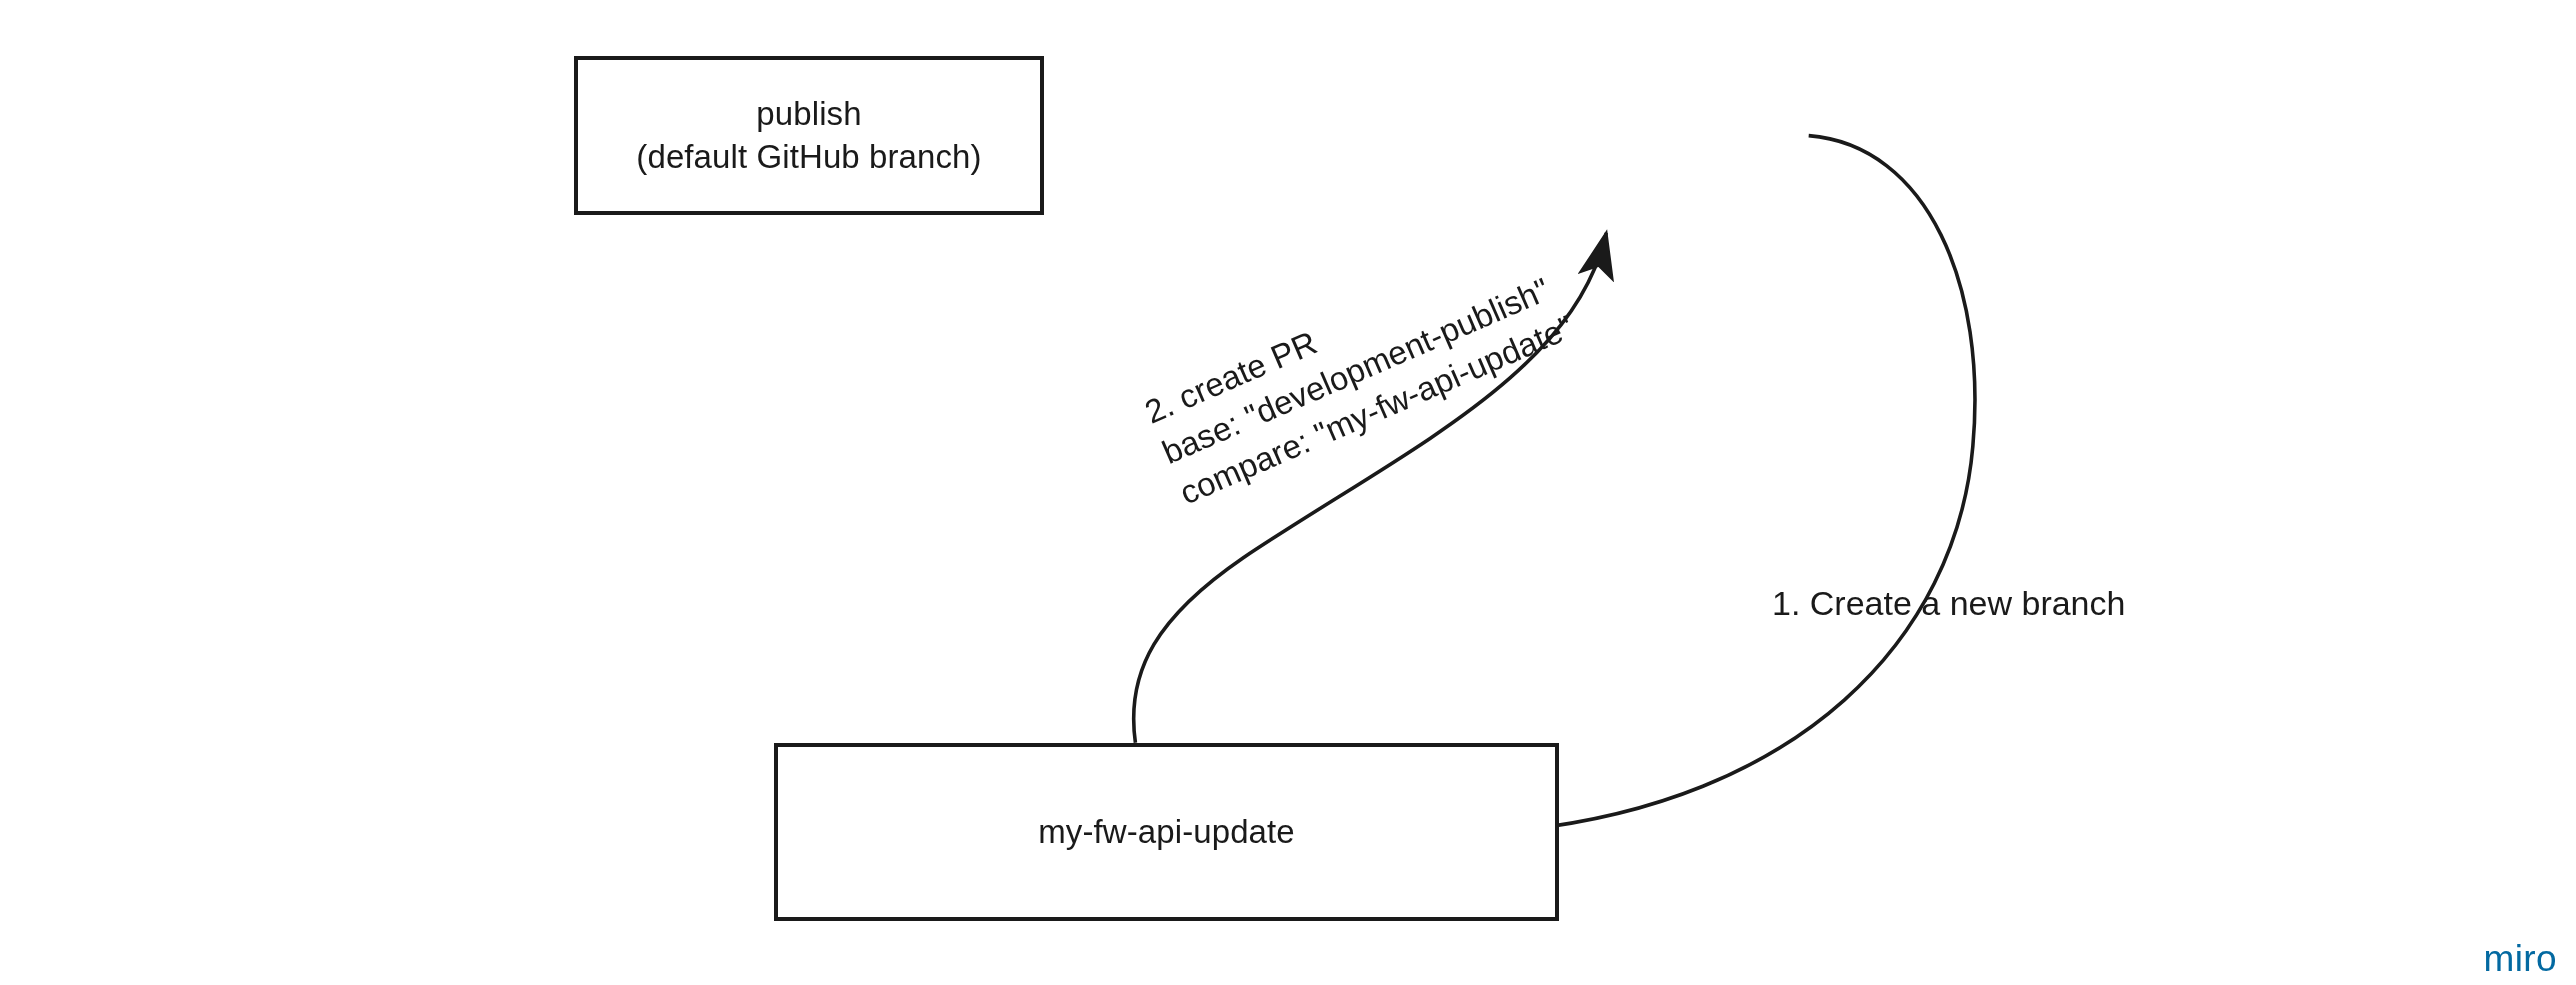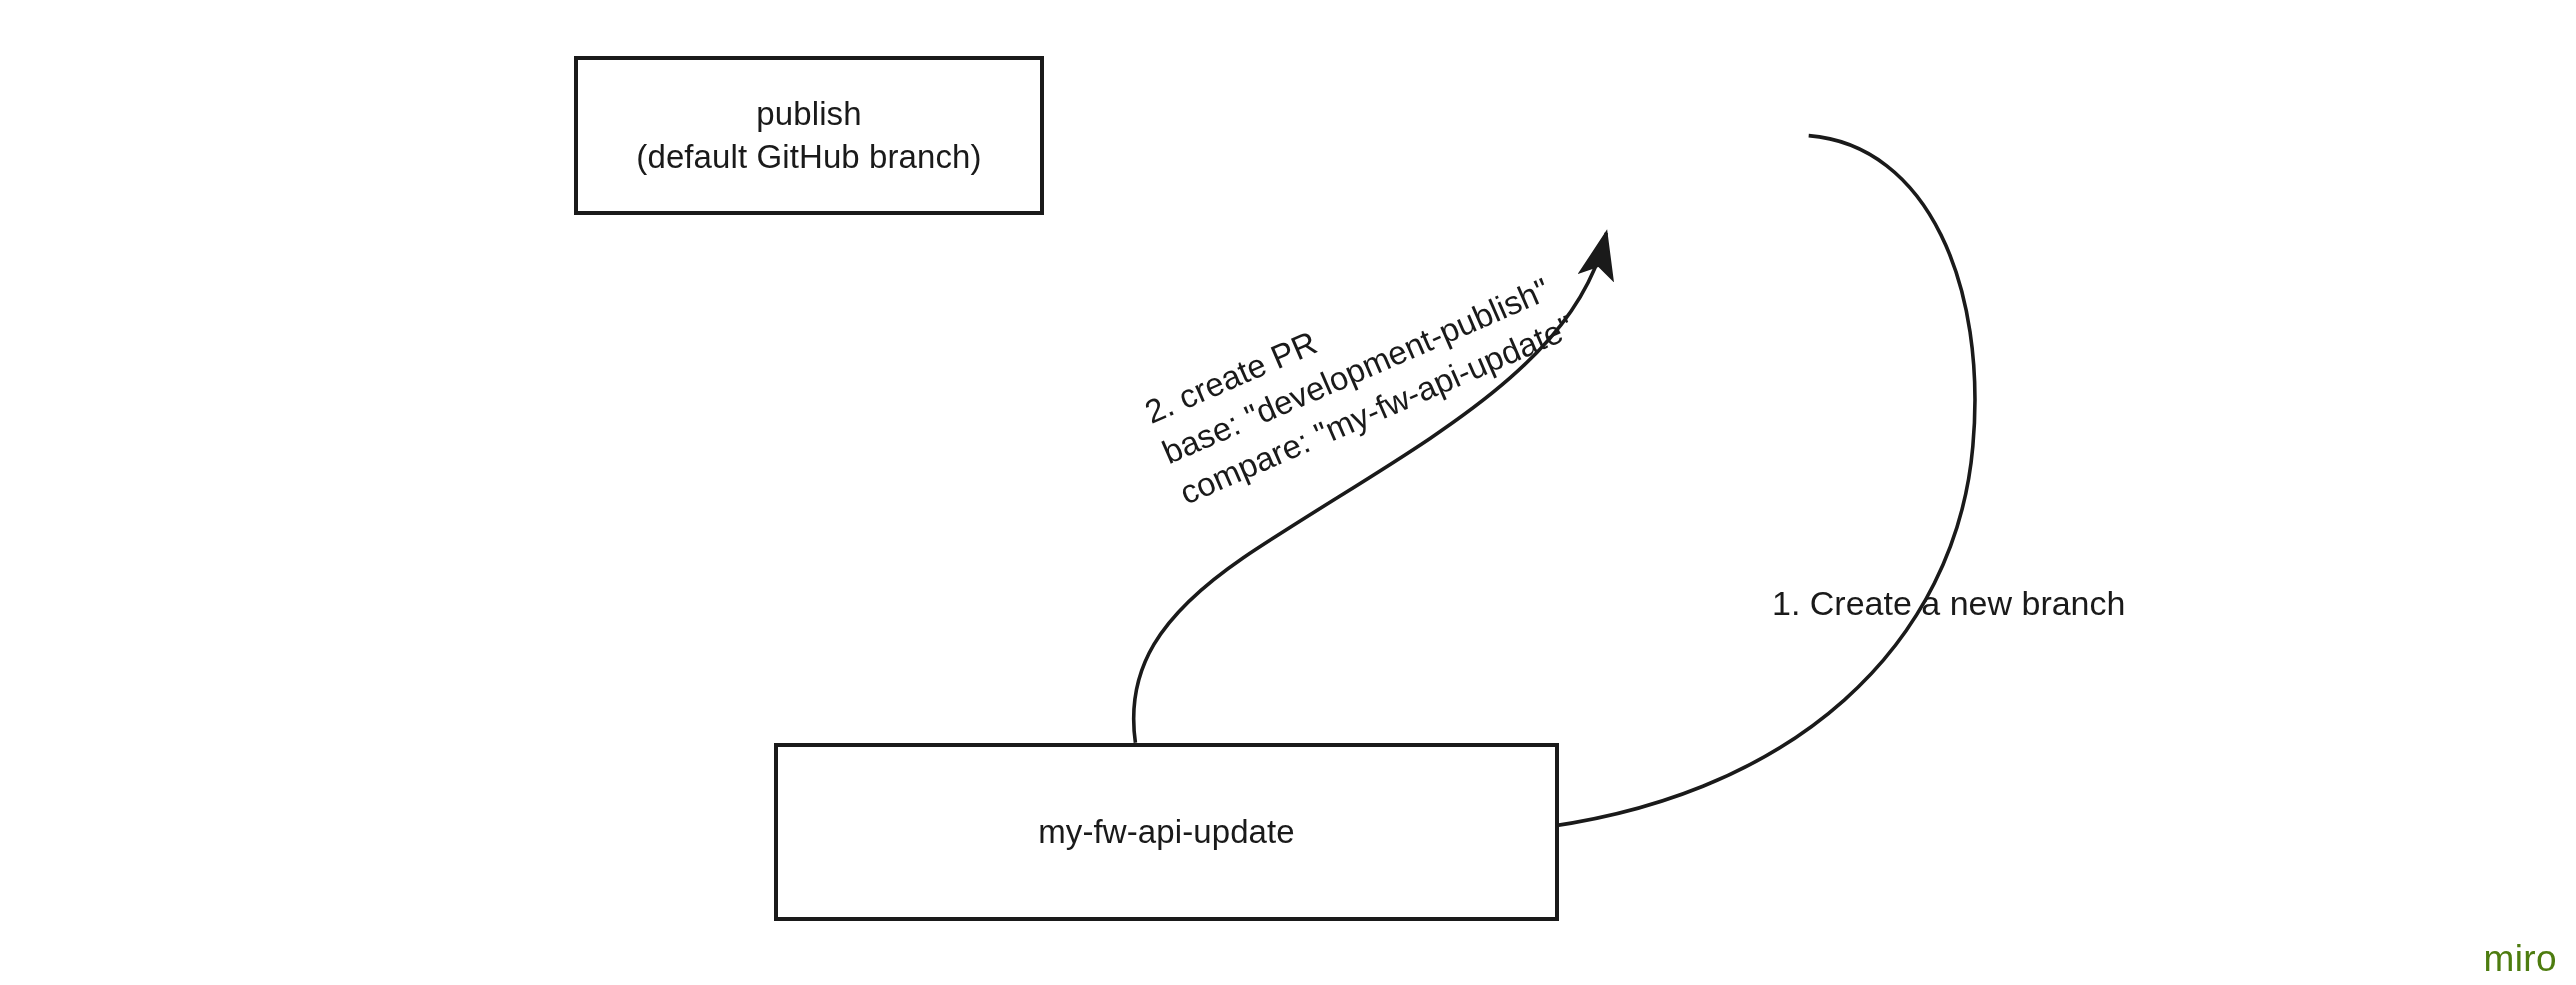--- a/index.html
+++ b/index.html
@@ -71,21 +71,21 @@
     transform: rotate(-23.5deg);
     transform-origin: 0 0;
     font-size: 33px;
     line-height: 1.34;
   }
 
   #watermark {
     position: absolute;
     right: 19px;
     bottom: 6.4px;
-    color: #4d7c0f;
+    color: #0369a1;
     font-size: 37px;
     letter-spacing: 0.4px;
     font-weight: 400;
     user-select: none;
   }
 </style>
 </head>
 <body>
 
 <div id="canvas">

